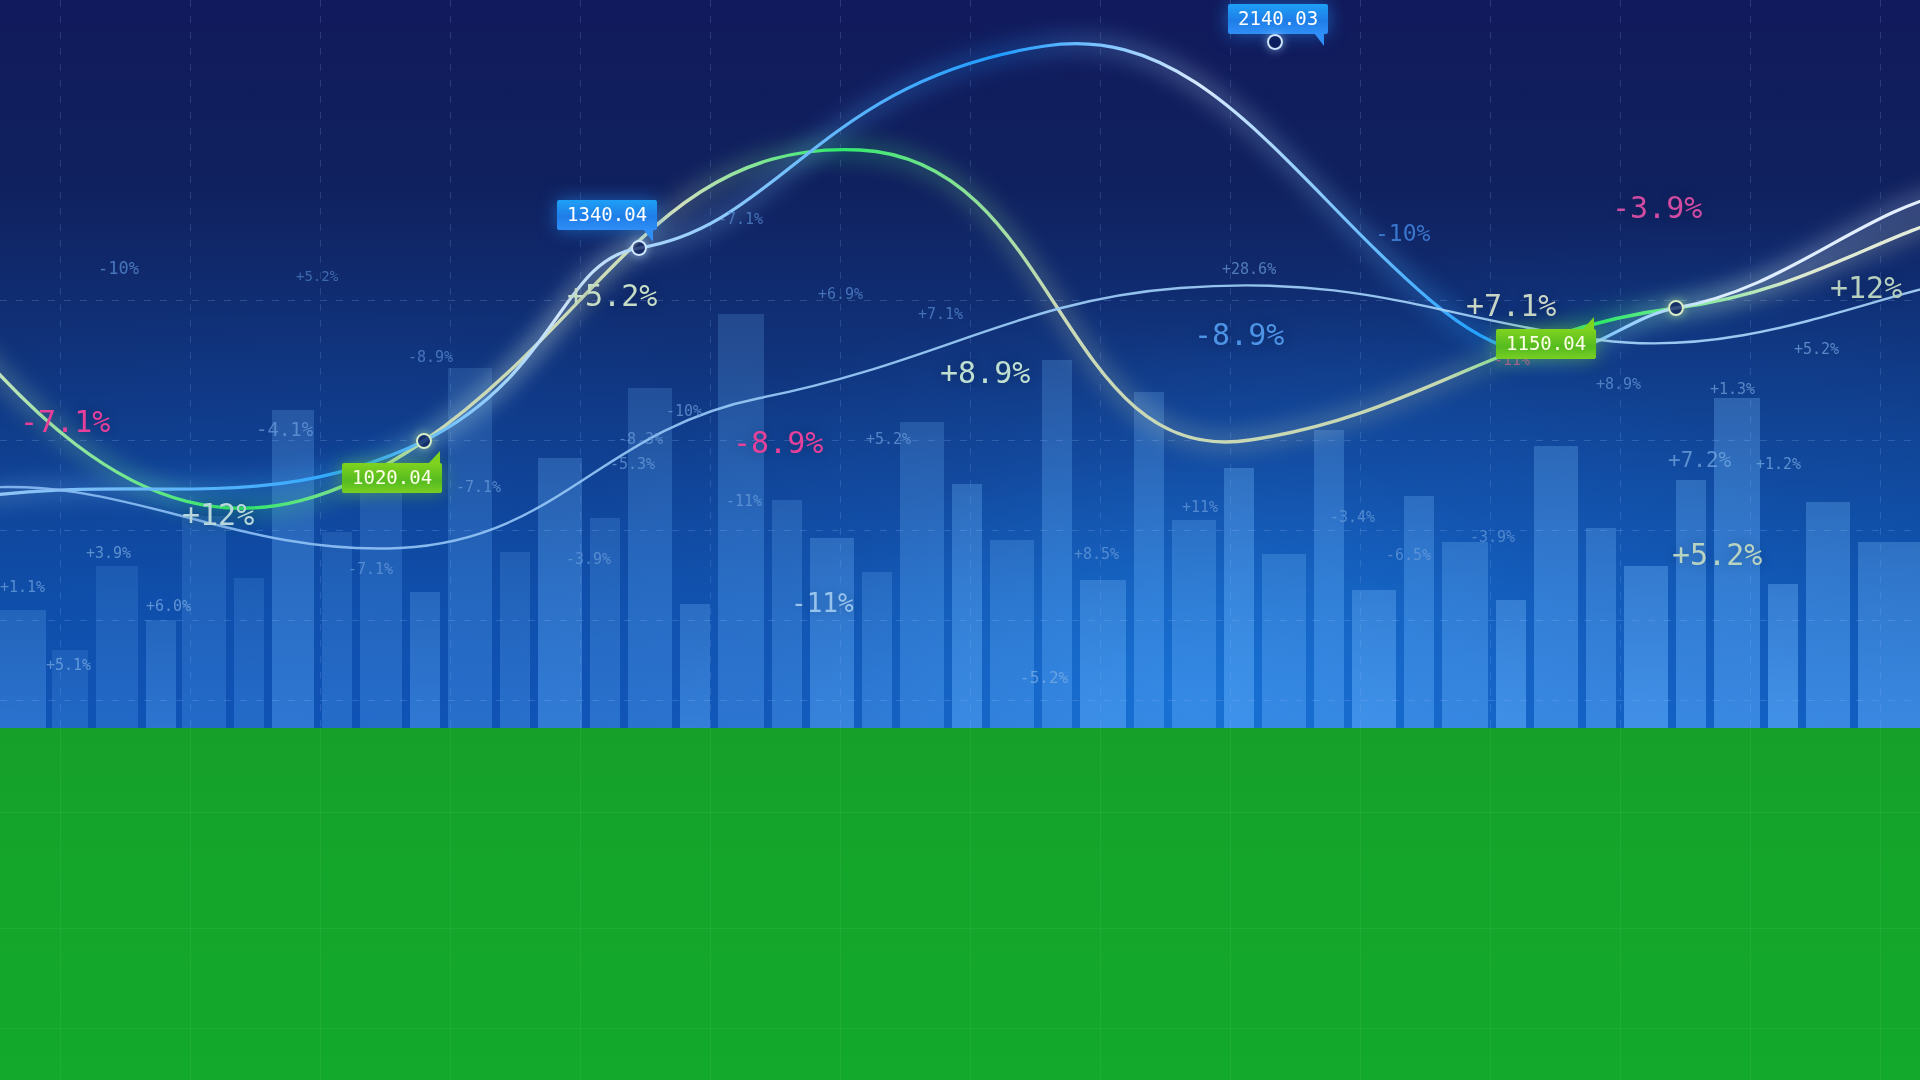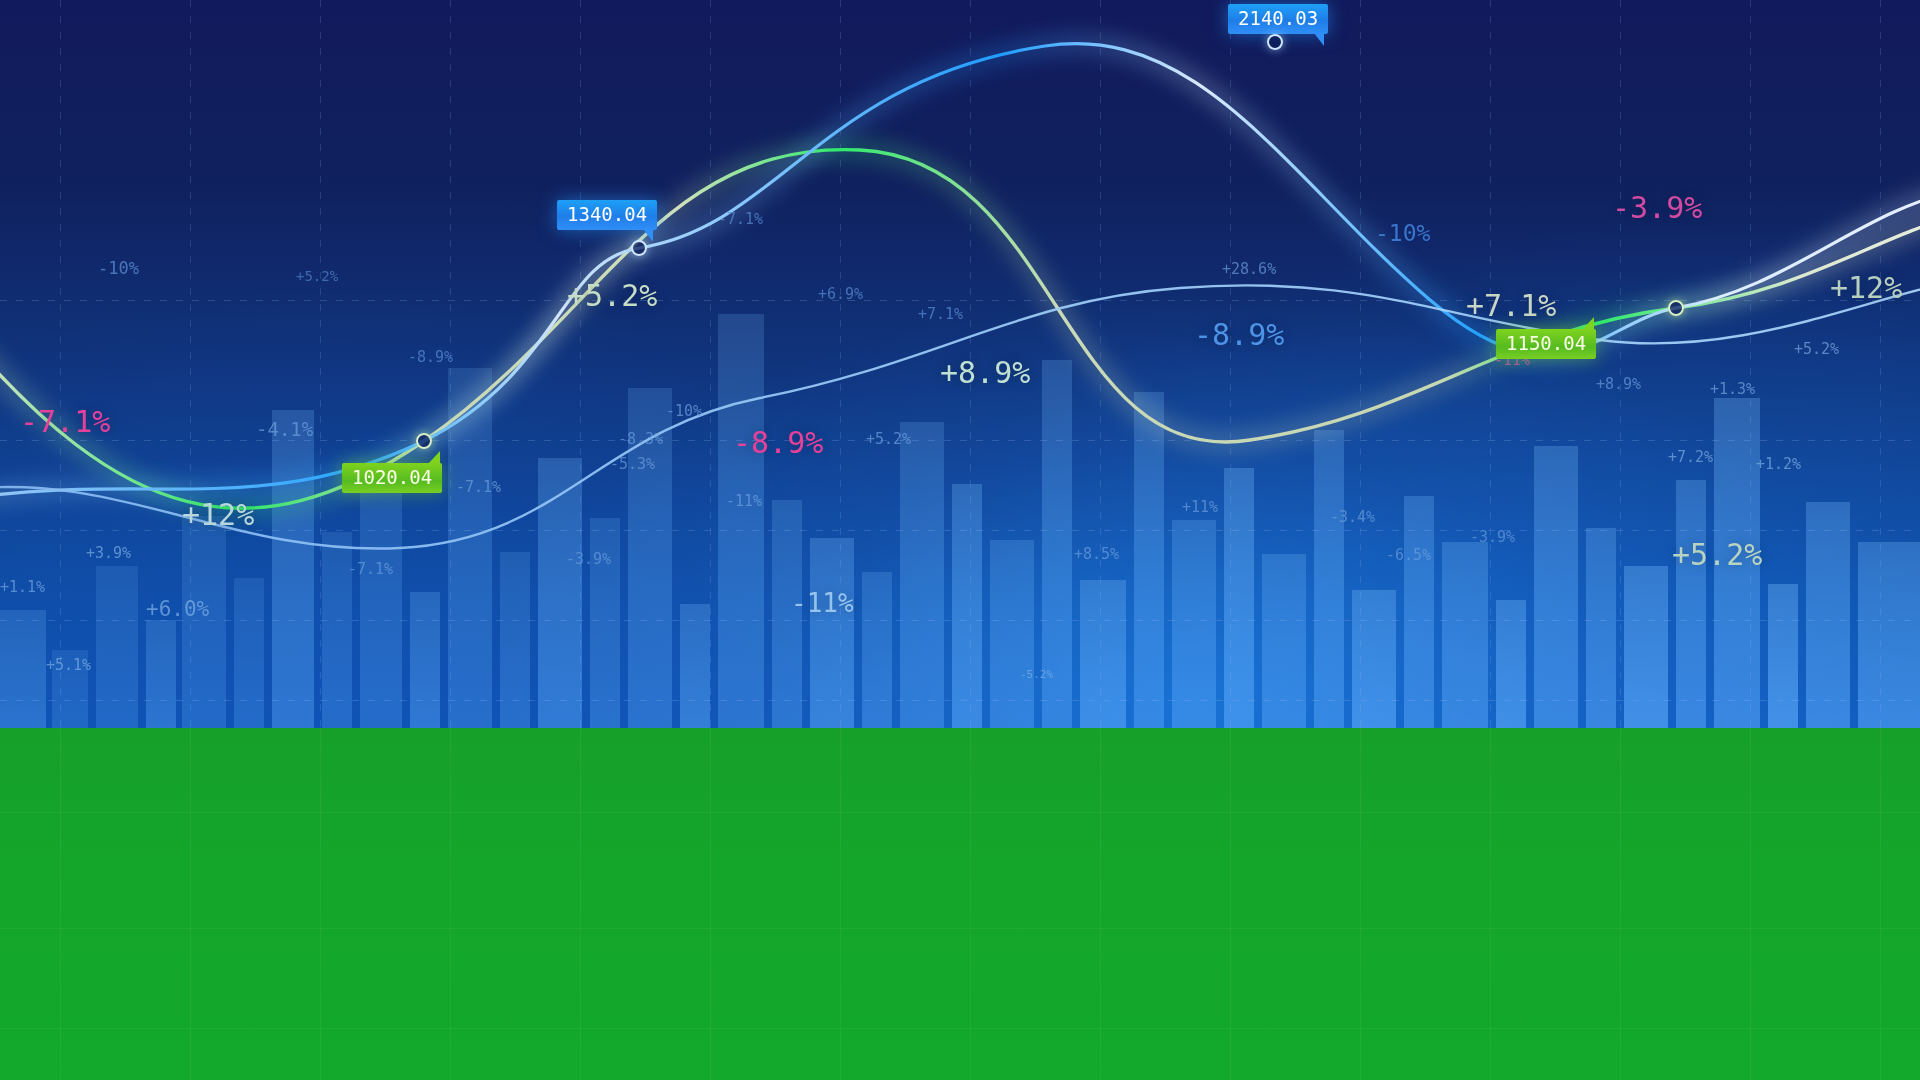--- a/index.html
+++ b/index.html
@@ -229,30 +229,30 @@
         <span class="plabel" style="left: 618px; top: 430px; font-size: 15px; color: rgb(111, 160, 222); opacity: 0.68;">-8.3%</span>
         <span class="plabel" style="left: 610px; top: 455px; font-size: 15px; color: rgb(111, 160, 222); opacity: 0.68;">-5.3%</span>
         <span class="plabel" style="left: 566px; top: 550px; font-size: 15px; color: rgb(111, 160, 222); opacity: 0.66;">-3.9%</span>
         <span class="plabel" style="left: 866px; top: 430px; font-size: 15px; color: rgb(111, 160, 222); opacity: 0.7;">+5.2%</span>
         <span class="plabel" style="left: 726px; top: 492px; font-size: 15px; color: rgb(111, 160, 222); opacity: 0.7;">-11%</span>
         <span class="plabel" style="left: 1074px; top: 545px; font-size: 15px; color: rgb(111, 160, 222); opacity: 0.68;">+8.5%</span>
         <span class="plabel" style="left: 1182px; top: 498px; font-size: 15px; color: rgb(111, 160, 222); opacity: 0.68;">+11%</span>
         <span class="plabel" style="left: 1330px; top: 508px; font-size: 15px; color: rgb(111, 160, 222); opacity: 0.68;">-3.4%</span>
         <span class="plabel" style="left: 1470px; top: 528px; font-size: 15px; color: rgb(111, 160, 222); opacity: 0.66;">-3.9%</span>
         <span class="plabel" style="left: 1386px; top: 546px; font-size: 15px; color: rgb(111, 160, 222); opacity: 0.66;">-6.5%</span>
-        <span class="plabel" style="left: 1020px; top: 668px; font-size: 11px; color: rgb(127, 176, 230); opacity: 0.72;">-5.2%</span>
+        <span class="plabel" style="left: 1020px; top: 668px; font-size: 16px; color: rgb(127, 176, 230); opacity: 0.72;">-5.2%</span>
         <span class="plabel" style="left: 1222px; top: 260px; font-size: 15px; color: rgb(111, 160, 222); opacity: 0.68;">+28.6%</span>
         <span class="plabel" style="left: 1494px; top: 351px; font-size: 15px; color: rgb(224, 85, 159); opacity: 0.7;">-11%</span>
         <span class="plabel" style="left: 1596px; top: 375px; font-size: 15px; color: rgb(111, 160, 222); opacity: 0.66;">+8.9%</span>
-        <span class="plabel" style="left: 1668px; top: 448px; font-size: 15px; color: rgb(127, 176, 230); opacity: 0.68;">+7.2%</span>
+        <span class="plabel" style="left: 1668px; top: 448px; font-size: 21px; color: rgb(127, 176, 230); opacity: 0.68;">+7.2%</span>
         <span class="plabel" style="left: 1756px; top: 455px; font-size: 15px; color: rgb(127, 176, 230); opacity: 0.68;">+1.2%</span>
         <span class="plabel" style="left: 1794px; top: 340px; font-size: 15px; color: rgb(127, 176, 230); opacity: 0.66;">+5.2%</span>
         <span class="plabel" style="left: 1710px; top: 380px; font-size: 15px; color: rgb(127, 176, 230); opacity: 0.64;">+1.3%</span>
         <span class="plabel" style="left: 46px; top: 656px; font-size: 15px; color: rgb(127, 176, 230); opacity: 0.7;">+5.1%</span>
-        <span class="plabel" style="left: 146px; top: 597px; font-size: 21px; color: rgb(127, 176, 230); opacity: 0.7;">+6.0%</span>
+        <span class="plabel" style="left: 146px; top: 597px; font-size: 15px; color: rgb(127, 176, 230); opacity: 0.7;">+6.0%</span>
         <span class="plabel" style="left: 86px; top: 544px; font-size: 15px; color: rgb(127, 176, 230); opacity: 0.68;">+3.9%</span>
         <span class="plabel" style="left: 0px; top: 578px; font-size: 15px; color: rgb(127, 176, 230); opacity: 0.64;">+1.1%</span>
         <span class="plabel" style="left: 348px; top: 560px; font-size: 15px; color: rgb(111, 160, 222); opacity: 0.66;">-7.1%</span>
       </div>
 
     <div id="tips-layer">
         <div class="tip blue" style="left: 1228px; top: 4px;">2140.03<span class="tail"></span></div>
         <div class="node" style="left: 1267px; top: 34px;"></div>
         <div class="tip blue" style="left: 557px; top: 200px;">1340.04<span class="tail"></span></div>
         <div class="node" style="left: 631px; top: 240px;"></div>

